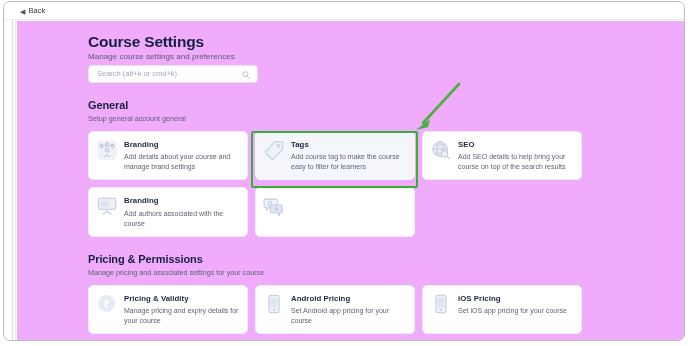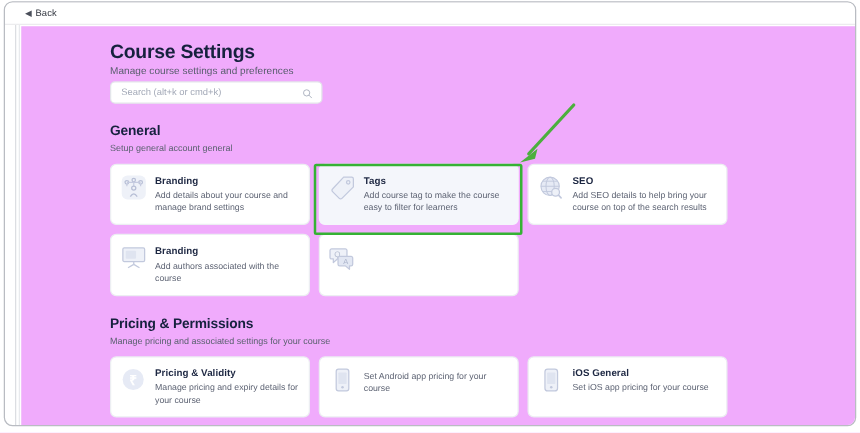--- a/index.html
+++ b/index.html
@@ -380,34 +380,35 @@
 
             <div class="card">
               <div class="card-icon">
                 <svg viewBox="0 0 24 24" width="22" height="22">
                   <rect x="6.5" y="2.5" width="11" height="19" rx="2" fill="#eef1f8" stroke="#c2c9dd" stroke-width="1.1"></rect>
                   <rect x="8.4" y="5.5" width="7.2" height="10" rx="0.6" fill="#dfe4f0"></rect>
                   <circle cx="12" cy="18.3" r="1.1" fill="#c2c9dd"></circle>
                 </svg>
               </div>
               <div class="card-body">
+                <div class="card-title">Android Pricing</div>
                 <div class="card-desc">Set Android app pricing for your course</div>
               </div>
             </div>
 
             <div class="card">
               <div class="card-icon">
                 <svg viewBox="0 0 24 24" width="22" height="22">
                   <rect x="6.5" y="2.5" width="11" height="19" rx="2.4" fill="#eef1f8" stroke="#c2c9dd" stroke-width="1.1"></rect>
                   <rect x="8.4" y="5.5" width="7.2" height="10" rx="0.6" fill="#dfe4f0"></rect>
                   <circle cx="12" cy="18.3" r="1.1" fill="#c2c9dd"></circle>
                 </svg>
               </div>
               <div class="card-body">
-                <div class="card-title">iOS General</div>
+                <div class="card-title">iOS Pricing</div>
                 <div class="card-desc">Set iOS app pricing for your course</div>
               </div>
             </div>
           </div>
         </div>
 
       </div>
     </div>
   </div>
 

